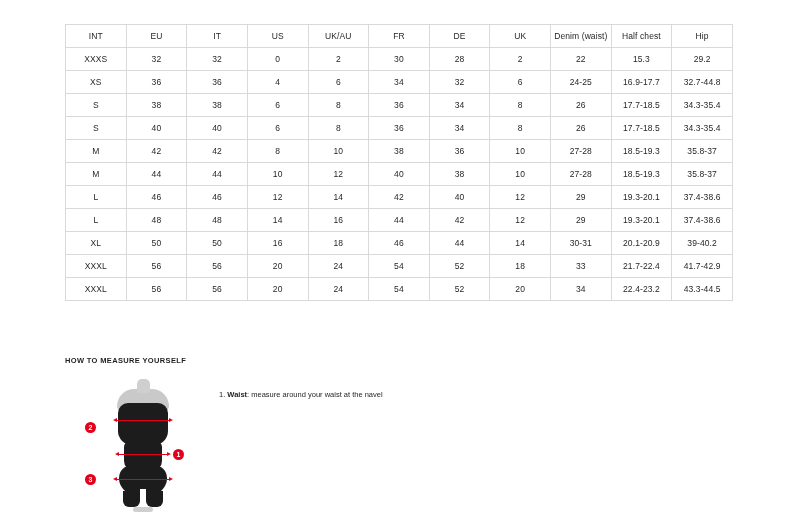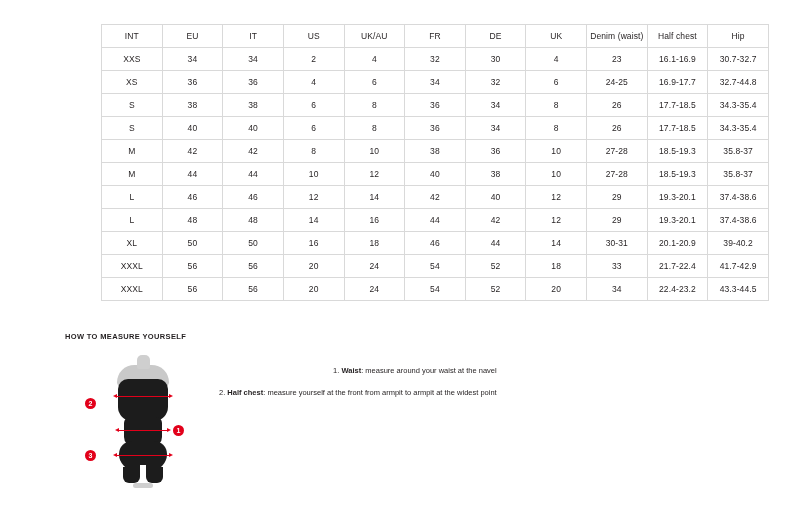--- a/index.html
+++ b/index.html
@@ -24,21 +24,20 @@
   .size-table-wrap {
     position: absolute;
     left: 65px;
     top: 24px;
     width: 668px;
   }
   table.size-table {
     border-collapse: collapse;
     width: 100%;
     table-layout: fixed;
-    margin-left: 36px;
   }
   table.size-table th,
   table.size-table td {
     border: 1px solid #d9d9d9;
     height: 22px;
     text-align: center;
     vertical-align: middle;
     font-size: 8.5px;
     font-weight: normal;
     color: #231f20;
@@ -46,21 +45,21 @@
     letter-spacing: .1px;
   }
   table.size-table th {
     font-size: 8.5px;
   }
 
   
   .howto {
     position: absolute;
     left: 65px;
-    top: 332px;
+    top: 356px;
     width: 700px;
   }
   .howto-title {
     font-size: 7.5px;
     font-weight: bold;
     letter-spacing: .35px;
     color: #231f20;
     margin-bottom: 10px;
   }
   .howto-body {
@@ -225,31 +224,31 @@
           <th>FR</th>
           <th>DE</th>
           <th>UK</th>
           <th>Denim (waist)</th>
           <th>Half chest</th>
           <th>Hip</th>
         </tr>
       </thead>
       <tbody>
         <tr>
-          <td>XXS</td>
-          <td>34</td>
-          <td>34</td>
+          <td>XXXS</td>
+          <td>32</td>
+          <td>32</td>
+          <td>0</td>
           <td>2</td>
-          <td>4</td>
-          <td>32</td>
           <td>30</td>
-          <td>4</td>
-          <td>23</td>
-          <td>16.1-16.9</td>
-          <td>30.7-32.7</td>
+          <td>28</td>
+          <td>2</td>
+          <td>22</td>
+          <td>15.3</td>
+          <td>29.2</td>
         </tr>
         <tr>
           <td>XS</td>
           <td>36</td>
           <td>36</td>
           <td>4</td>
           <td>6</td>
           <td>34</td>
           <td>32</td>
           <td>6</td>
@@ -402,22 +401,18 @@
         <div class="bullet b1">1</div>
         <div class="bullet b2">2</div>
         <div class="bullet b3">3</div>
       </div>
 
       <div class="steps">
         <div class="step">
           <span class="num">1.</span>
           <b>Waist</b><span>: measure around your waist at the navel</span>
         </div>
-        <div class="step">
-          <span class="num">2.</span>
-          <b>Half chest</b><span>: measure yourself at the front from armpit to armpit at the widest point</span>
-        </div>
       </div>
 
     </div>
   </div>
 
 </div>
 
 </body></html>

